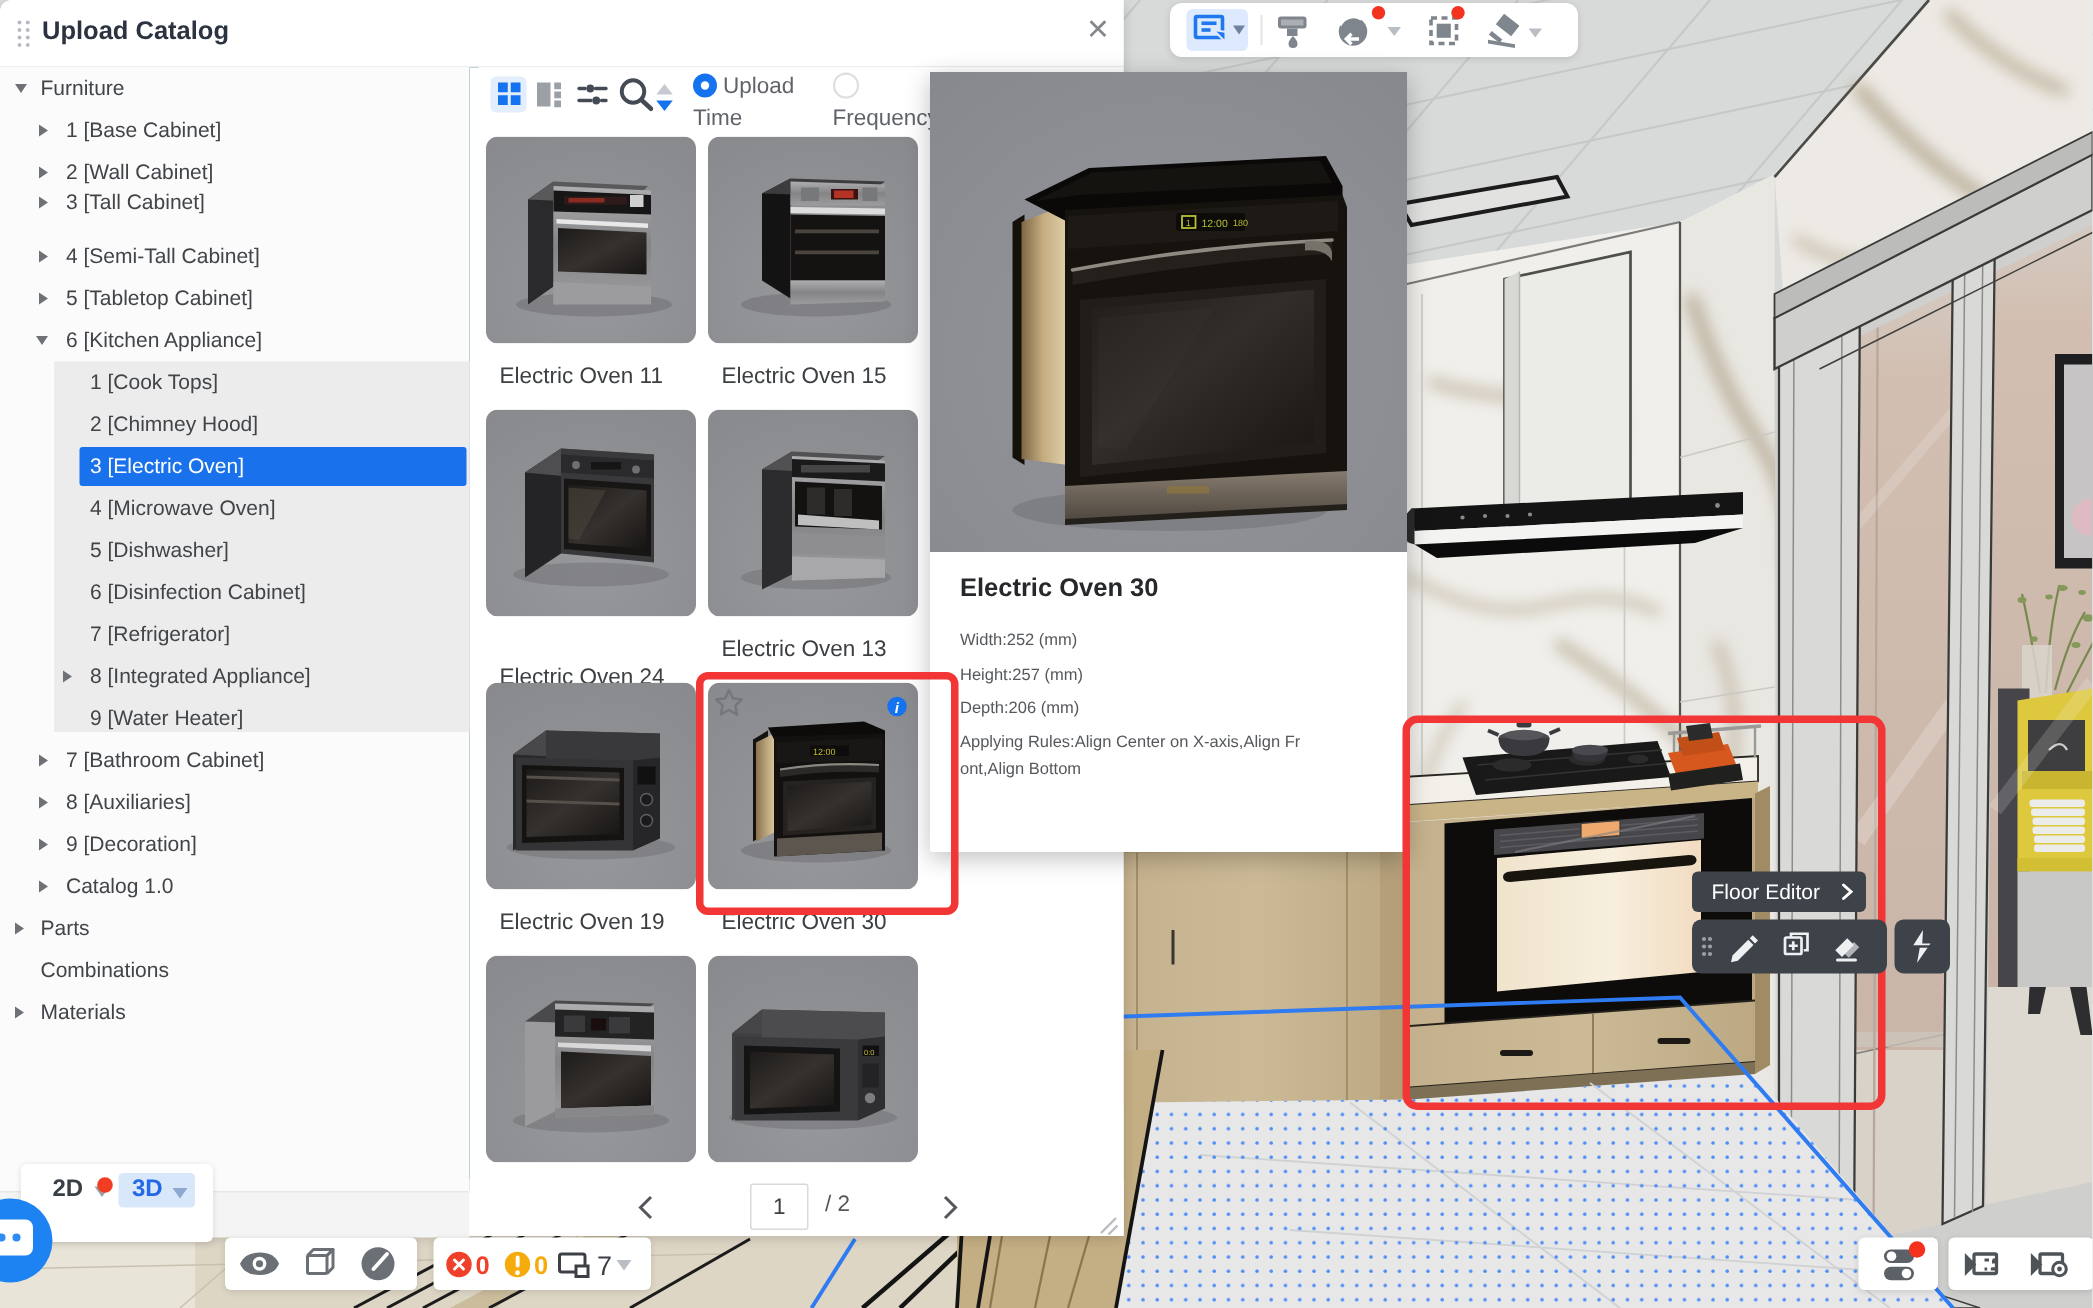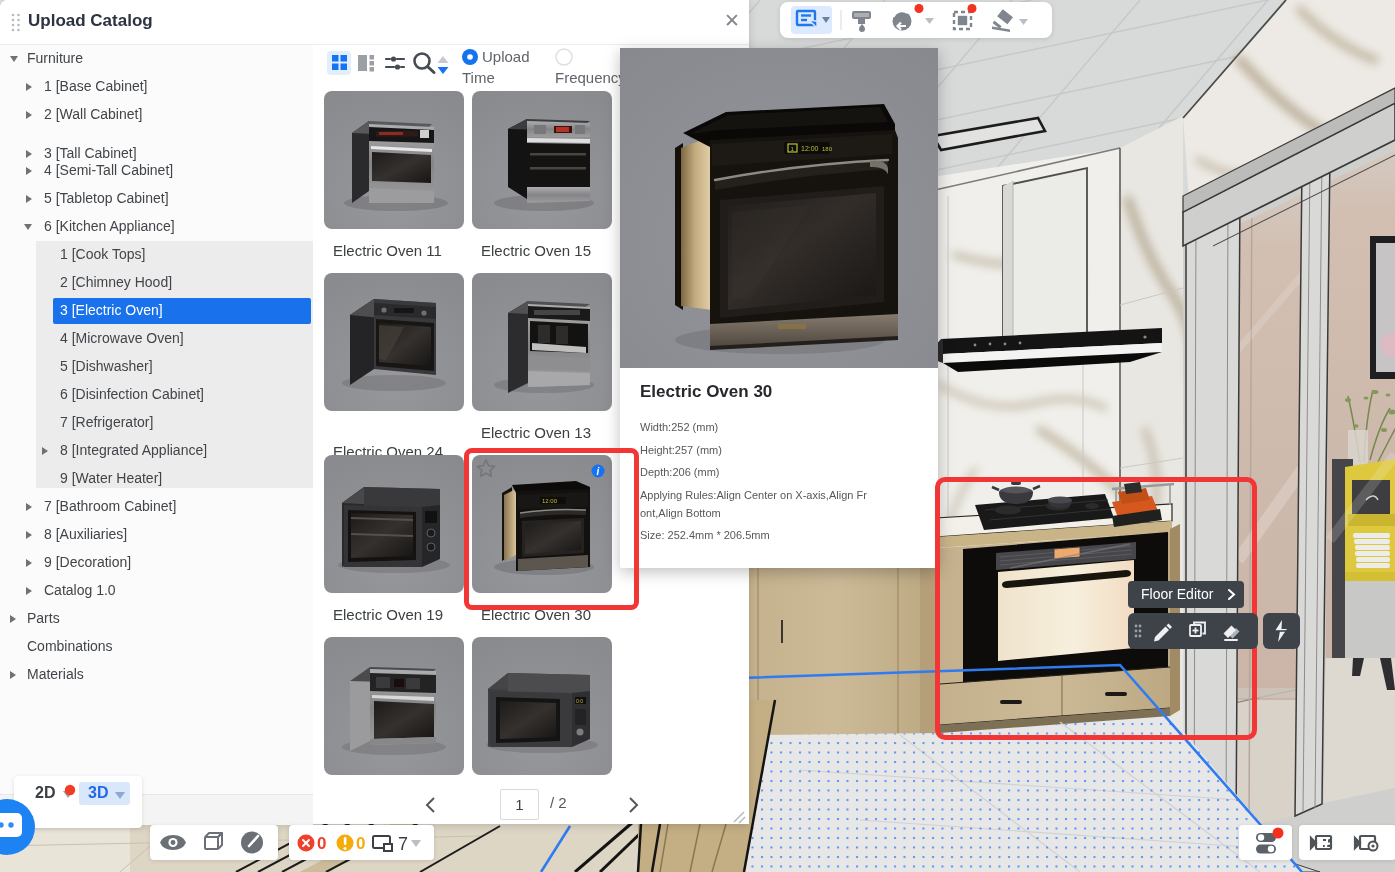--- a/index.html
+++ b/index.html
@@ -374,21 +374,21 @@
           <span class="lbl" style="left:27px">Furniture</span>
         </div>
     <div class="trow" style="top:28px">
           <i class="caret right" style="left:26px"></i>
           <span class="lbl" style="left:44px">1 [Base Cabinet]</span>
         </div>
     <div class="trow" style="top:56px">
           <i class="caret right" style="left:26px"></i>
           <span class="lbl" style="left:44px">2 [Wall Cabinet]</span>
         </div>
-    <div class="trow" style="top:95px">
+    <div class="trow" style="top:76px">
           <i class="caret right" style="left:26px"></i>
           <span class="lbl" style="left:44px">3 [Tall Cabinet]</span>
         </div>
     <div class="trow" style="top:112px">
           <i class="caret right" style="left:26px"></i>
           <span class="lbl" style="left:44px">4 [Semi-Tall Cabinet]</span>
         </div>
     <div class="trow" style="top:140px">
           <i class="caret right" style="left:26px"></i>
           <span class="lbl" style="left:44px">5 [Tabletop Cabinet]</span>
@@ -887,21 +887,20 @@
 <rect x="158" y="276" width="28" height="5" fill="#8a7441" opacity="0.8"></rect>
 <polygon points="90,298 278,288 278,292 90,302" fill="#23201c"></polygon>
 </svg>
 </div>
   <div id="popinfo">
     <h3>Electric Oven 30</h3>
     <div class="ln" style="margin-top:16px;">Width:252 (mm)</div>
     <div class="ln">Height:257 (mm)</div>
     <div class="ln">Depth:206 (mm)</div>
     <div class="ln" style="white-space:nowrap;">Applying Rules:Align Center on X-axis,Align Fr<br>ont,Align Bottom</div>
-    <div class="ln">Size: 252.4mm * 206.5mm</div>
   </div>
 </div>
 
 <div id="red1" class="abs"></div>
 <div id="red2" class="abs"></div>
 <div id="fed" class="abs">
     <span style="position:absolute;left:13px;top:5px;">Floor Editor</span>
 <svg style="position:absolute;right:8px;top:7px" width="9" height="13">
       <path d="M2 2 L7 6.5 L2 11" stroke="#fff" stroke-width="2" fill="none" stroke-linecap="round"></path>
     </svg>

